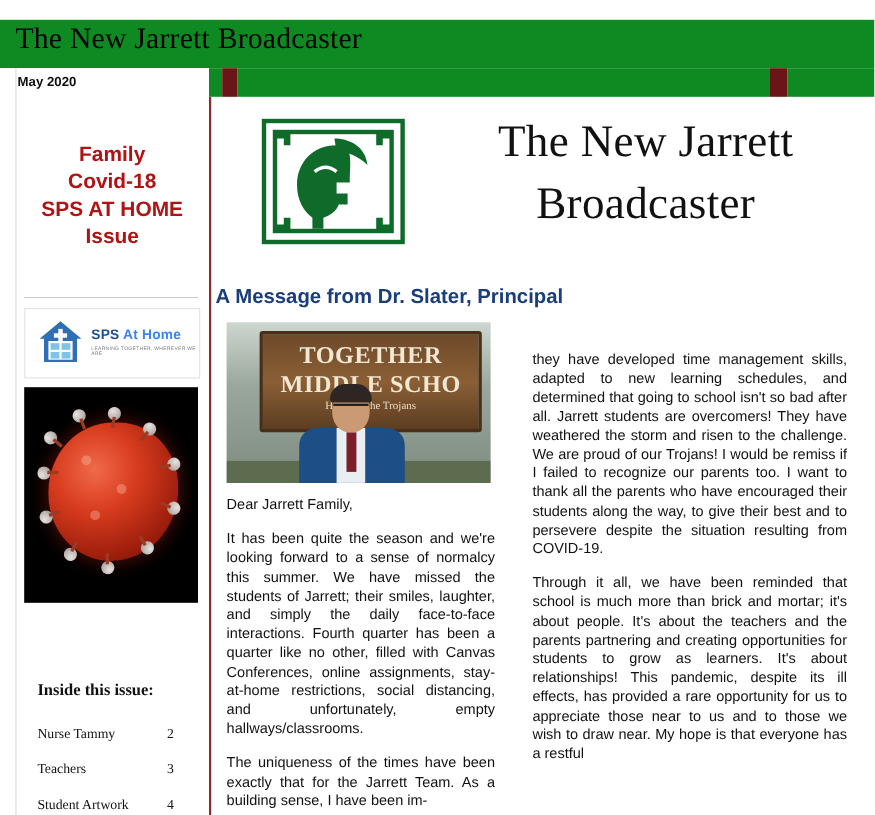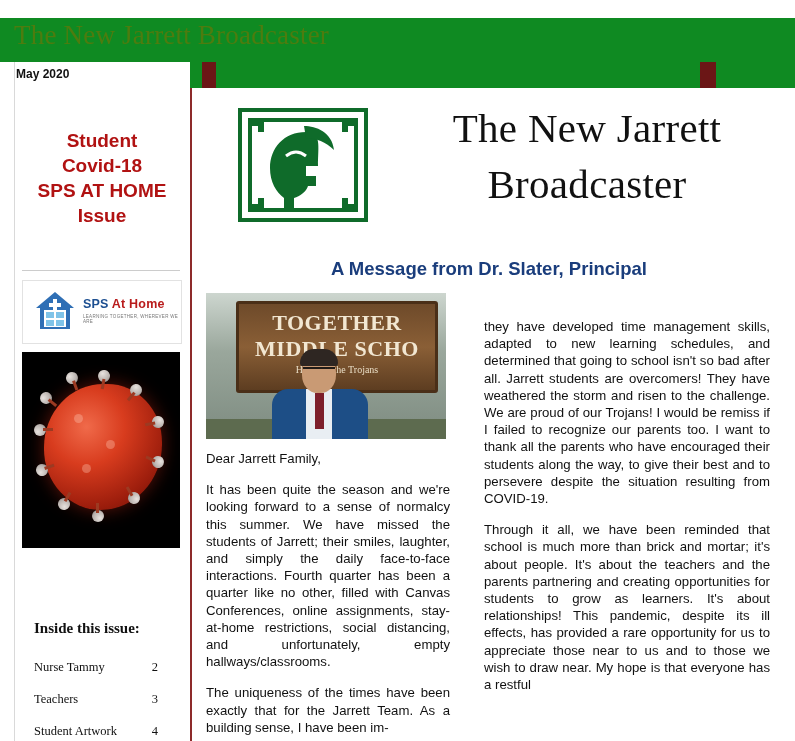--- a/index.html
+++ b/index.html
@@ -28,21 +28,21 @@
     width: 795px;
     height: 44px;
     background: #0f8a22;
   }
   .masthead-title {
     position: absolute;
     left: 14px;
     top: 20px;
     font-family: "Liberation Serif", serif;
     font-size: 27px;
-    color: #4d7c0f;
+    color: #000000;
     letter-spacing: 0.2px;
     white-space: nowrap;
   }
   .masthead-band-top {
     position: absolute;
     left: 0; top: 0;
     width: 795px;
     height: 18px;
     background: #ffffff;
   }
@@ -156,21 +156,21 @@
   .sps-text {
     position: absolute;
     left: 60px;
     top: 16px;
     font-size: 12.5px;
     font-weight: bold;
     color: #1d4f91;
     letter-spacing: 0.2px;
   }
   .sps-text .home {
-    color: #b91c1c;
+    color: #3b82f6;
   }
   .sps-sub {
     position: absolute;
     left: 60px;
     top: 33px;
     font-size: 4.5px;
     color: #777777;
     letter-spacing: 0.3px;
   }
 
@@ -280,21 +280,21 @@
     color: #111111;
     text-align: center;
     letter-spacing: 0.3px;
   }
 
   .article-head {
     position: absolute;
     left: 0;
     top: 170px;
     width: 586px;
-    text-align: center;
+    text-align: left;
     font-size: 18.5px;
     font-weight: bold;
     color: #1a3d7c;
   }
 
   
   .photo {
     position: absolute;
     left: 10px;
     top: 205px;
@@ -451,21 +451,21 @@
   <div class="green-strip-a"></div>
   <div class="maroon-strip-a"></div>
   <div class="green-strip-b"></div>
   <div class="maroon-strip-b"></div>
   <div class="green-strip-c"></div>
 
   <div class="sidebar"></div>
   <div class="sidebar-divider-vert"></div>
 
   <div class="special-issue">
-    <div>Student</div>
+    <div>Family</div>
     <div>Covid-18</div>
     <div>SPS AT HOME</div>
     <div>Issue</div>
   </div>
 
   <div class="sidebar-rule"></div>
 
   <div class="sps-logo-box">
     <svg class="sps-house" viewBox="0 0 44 44">
       <path d="M22 3 L41 19 L37 19 L37 40 L7 40 L7 19 L3 19 Z" fill="#2f6fb5"></path>

